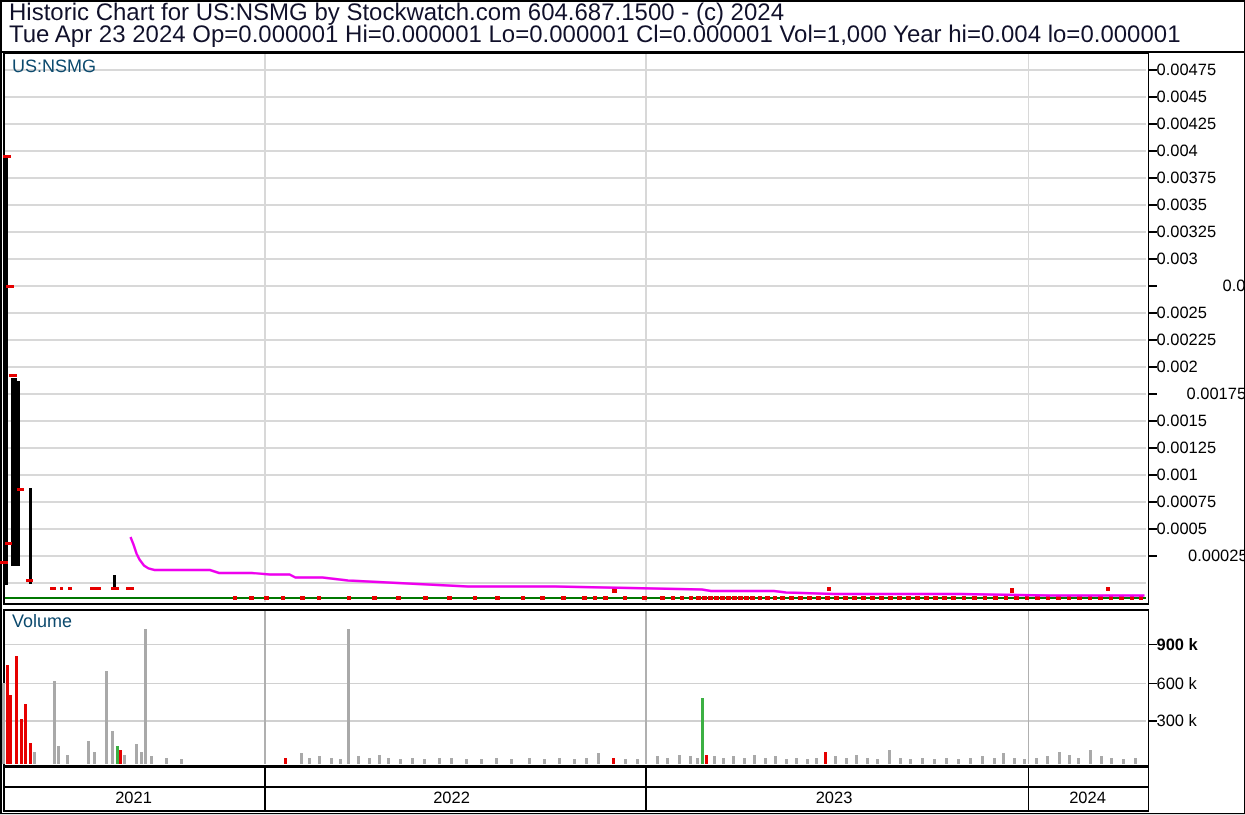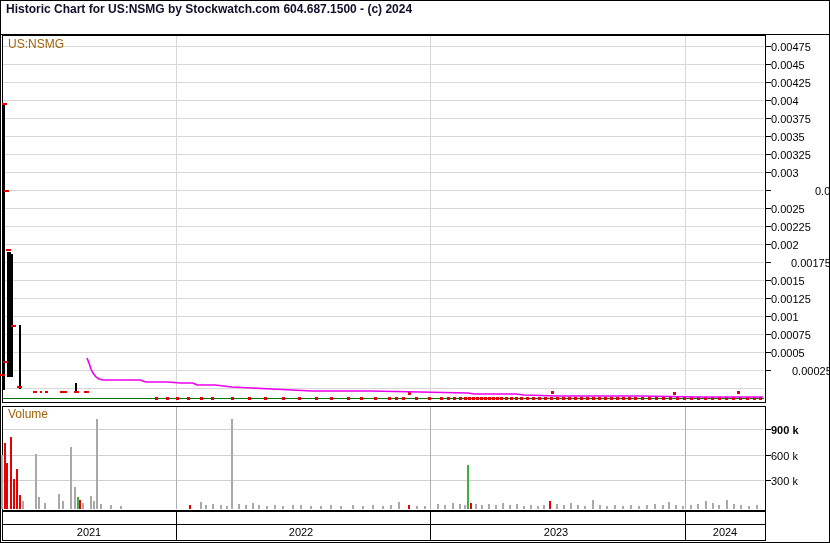--- a/index.html
+++ b/index.html
@@ -1,34 +1,35 @@
 <!DOCTYPE html>
 <html><head>
 <meta charset="utf-8">
 <style>
   html,body { margin:0; padding:0; background:#ffffff; }
   .screen {
     position:relative; width:830px; height:543px; background:#ffffff;
     font-family:"Liberation Sans","DejaVu Sans",sans-serif; overflow:hidden;
   }
-  .hdr-line { position:absolute; left:6px; white-space:nowrap; font-size:12px; line-height:14px; color:#10102a;font-weight:bold; }
+  .hdr-line { position:absolute; left:6px; white-space:nowrap; font-size:16px; line-height:14px; color:#10102a; }
   .hdr1 { top:2px; }
   .hdr2 { top:17px; }
-  .pane-label { position:absolute; font-size:12px; color:#a16207; white-space:nowrap; }
+  .pane-label { position:absolute; font-size:12px; color:#0c4a6e; white-space:nowrap; }
   .symbol-label { left:8px; top:37px; }
   .volume-label { left:8px; top:407px; }
   .axis-label { position:absolute; left:771px; transform:translateY(-50%); font-size:11px; color:#000; white-space:nowrap; }
   .year-label { position:absolute; top:526px; transform:translateX(-50%); font-size:11px; color:#000; white-space:nowrap; }
   svg.chart { position:absolute; left:0; top:0; }
 </style>
 </head>
 <body>
 
 <div class="screen">
   <div class="hdr-line hdr1">Historic Chart for US:NSMG by Stockwatch.com 604.687.1500 - (c) 2024</div>
+  <div class="hdr-line hdr2">Tue Apr 23 2024   Op=0.000001  Hi=0.000001  Lo=0.000001  Cl=0.000001   Vol=1,000   Year hi=0.004  lo=0.000001</div>
 
   <svg id="chart-svg" class="chart" width="830" height="543">
       <rect x="0.5" y="0.5" width="829" height="542" fill="none" stroke="#000000" stroke-width="1" shape-rendering="crispEdges"></rect>
       <line x1="0" y1="34.5" x2="830" y2="34.5" stroke="#000000" stroke-width="1" shape-rendering="crispEdges"></line>
       <line x1="3" y1="46.5" x2="764" y2="46.5" stroke="#d8d8d8" stroke-width="1" shape-rendering="crispEdges"></line>
       <line x1="3" y1="64.5" x2="764" y2="64.5" stroke="#d8d8d8" stroke-width="1" shape-rendering="crispEdges"></line>
       <line x1="3" y1="82.5" x2="764" y2="82.5" stroke="#d8d8d8" stroke-width="1" shape-rendering="crispEdges"></line>
       <line x1="3" y1="100.5" x2="764" y2="100.5" stroke="#d8d8d8" stroke-width="1" shape-rendering="crispEdges"></line>
       <line x1="3" y1="118.5" x2="764" y2="118.5" stroke="#d8d8d8" stroke-width="1" shape-rendering="crispEdges"></line>
       <line x1="3" y1="136.5" x2="764" y2="136.5" stroke="#d8d8d8" stroke-width="1" shape-rendering="crispEdges"></line>

